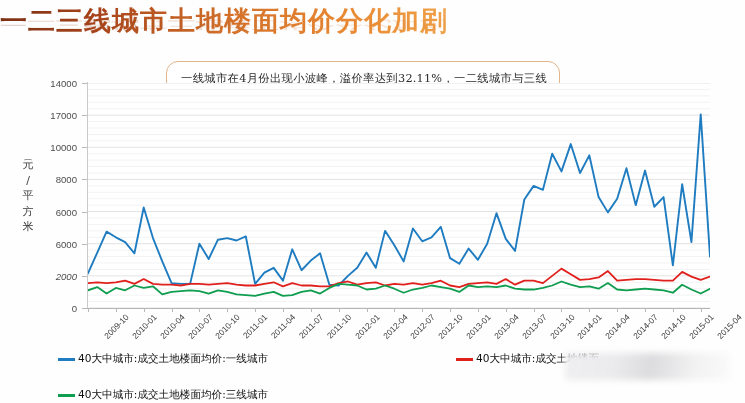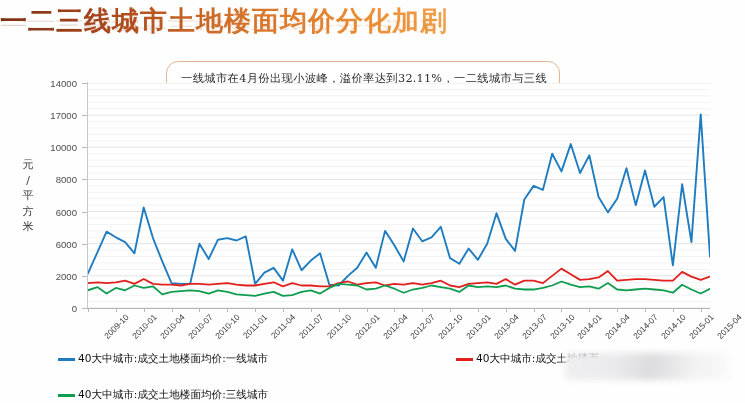--- a/index.html
+++ b/index.html
@@ -99,21 +99,21 @@
   <div id="y-axis-title">
     <span>元</span>
     <span>/</span>
     <span>平</span>
     <span>方</span>
     <span>米</span>
   </div>
 
   <div id="ytick-col">
       <div class="ytick" style="top: 308px;">0</div>
-      <div class="ytick" style="top: 275.857px;">2000</div>
+      <div class="ytick" style="top: 275.857px; font-style: italic;">2000</div>
       <div class="ytick" style="top: 243.714px;">6000</div>
       <div class="ytick" style="top: 211.571px;">6000</div>
       <div class="ytick" style="top: 179.429px;">8000</div>
       <div class="ytick" style="top: 147.286px;">10000</div>
       <div class="ytick" style="top: 115.143px;">17000</div>
       <div class="ytick" style="top: 83px;">14000</div>
     </div>
   <div id="plot">
     <svg id="plot-svg" width="622" height="225">
         <line x1="0" y1="225.00" x2="622" y2="225.00" stroke="#e3e3e3" stroke-width="1"></line>

